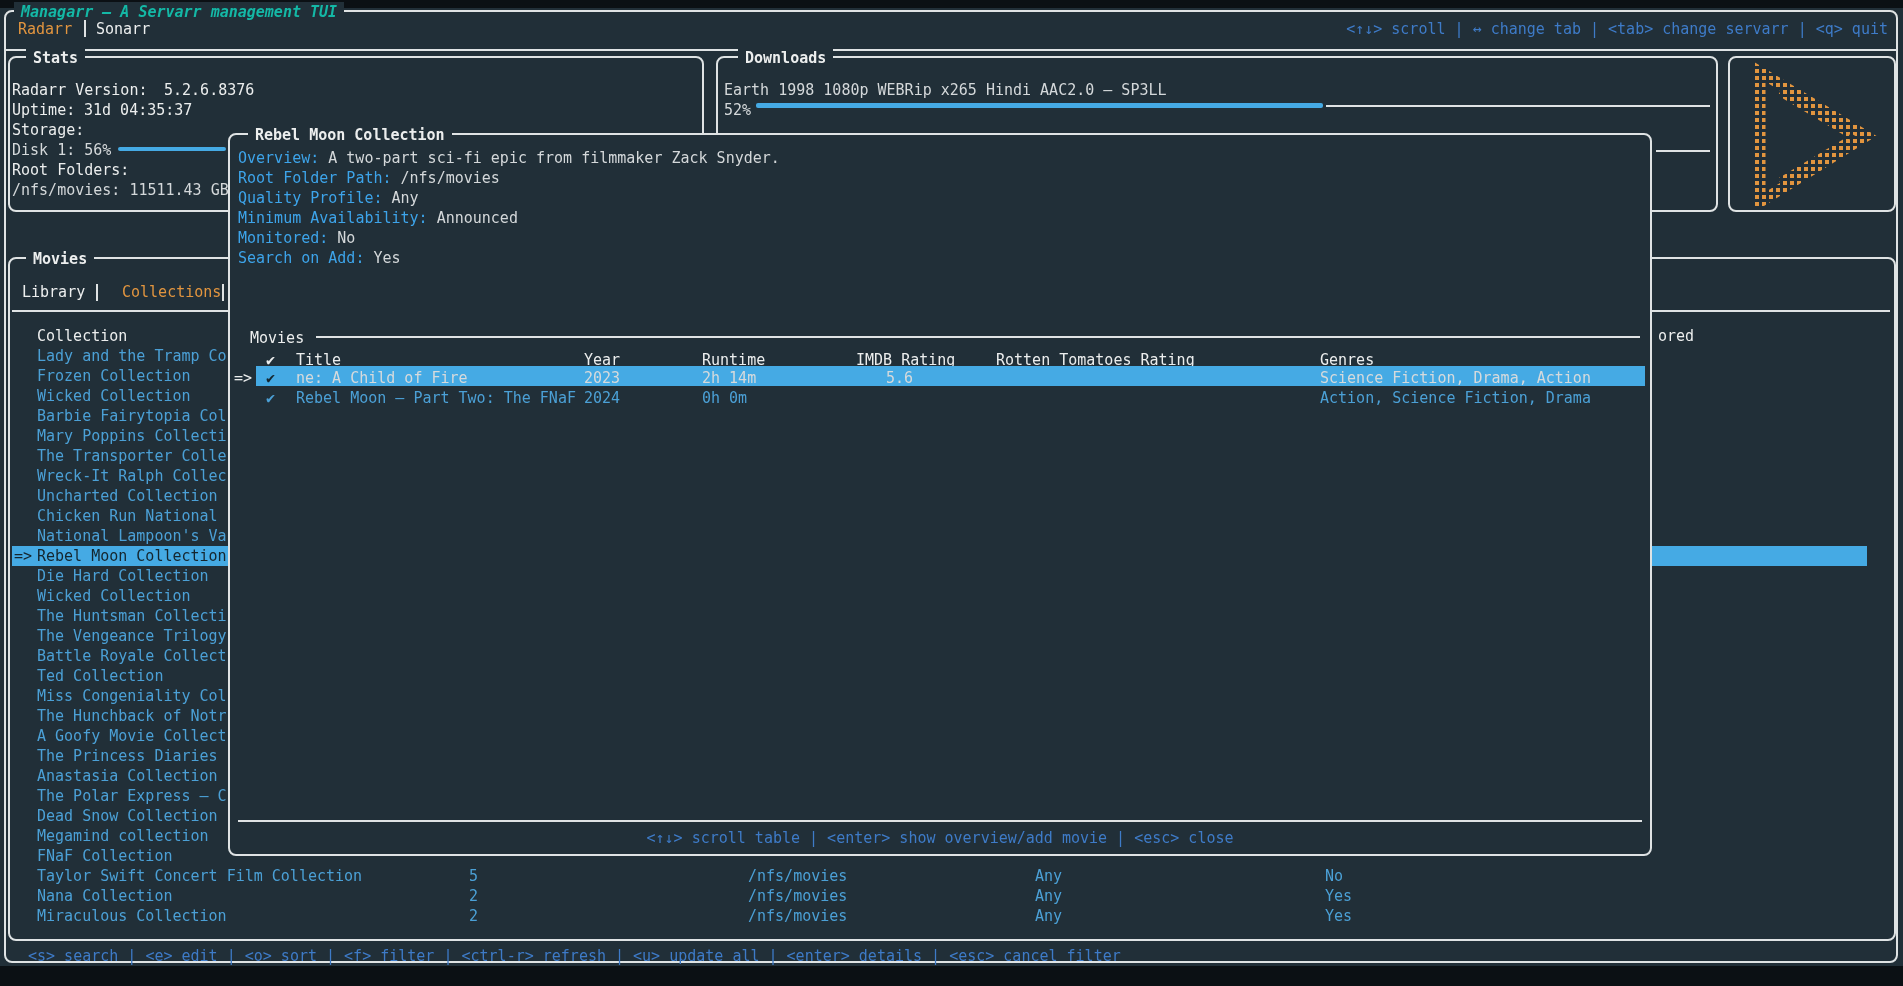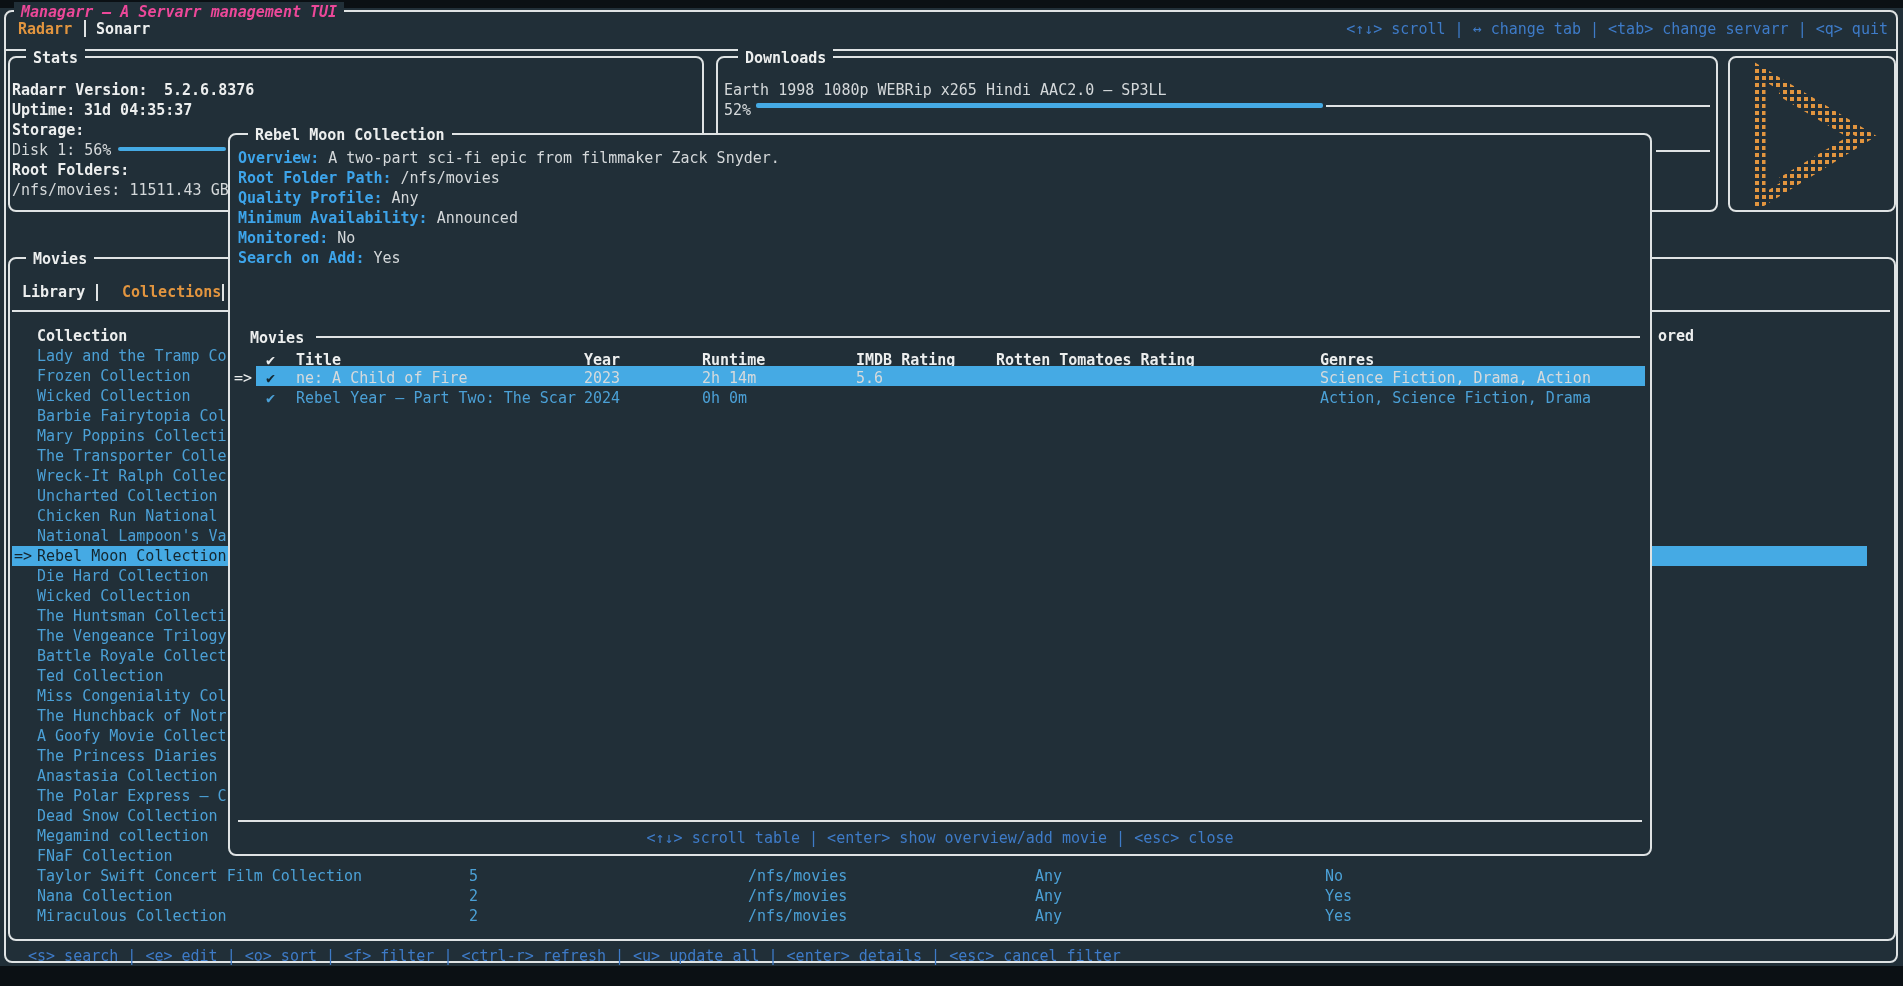--- a/index.html
+++ b/index.html
@@ -6,28 +6,28 @@
   body{
     width:1903px;height:986px;position:relative;overflow:hidden;
     background:#0b1014;
     font-family:"DejaVu Sans Mono", "Liberation Mono", monospace;
     font-size:15px;line-height:20px;color:#d4d8da;
   }
   .abs{position:absolute;white-space:nowrap}
   .panel{position:absolute;border:2px solid #dfe3e4;border-radius:8px;box-sizing:border-box}
   .solid{background:#212f38}
   .ptitle{position:absolute;background:#212f38;padding:0 7px;font-weight:bold;color:#eceeee;white-space:nowrap}
-  .b{font-weight:bold}
+  .b{font-weight:normal}
   .white{color:#eceeee}
   .gray{color:#d4d8da}
   .blue{color:#4ba0d6}
   .kblue{color:#3e7bc8}
   .lblue{color:#3da4ea}
   .orange{color:#e2953f}
-  .purple{color:#ec4899}
+  .purple{color:#14b8a6}
   .dark{color:#15262e}
   .ltgray{color:#d6dadc}
   .hline{position:absolute;height:2px;background:#dfe3e4}
   .vline{position:absolute;width:2px;background:#dfe3e4}
   .gauge{position:absolute;height:5px;background:#45aae4;border-radius:2px}
   .gaugerem{position:absolute;height:2px;background:#dfe3e4}
   .strip{background:#0b1014}
   .list-row{position:absolute;left:12px;width:1855px;height:20px;color:#4ba0d6;cursor:default}
   .list-row .marker{position:absolute;left:2px}
   .list-row .iname{position:absolute;left:25px;white-space:nowrap}
@@ -232,23 +232,23 @@
 <div class="abs b white" style="left:856px;top:350px">IMDB Rating</div>
 <div class="abs b white" style="left:996px;top:350px">Rotten Tomatoes Rating</div>
 <div class="abs b white" style="left:1320px;top:350px">Genres</div>
 
 <div class="selbar" style="left:256px;top:366px;width:1389px"></div>
 <div class="abs white" style="left:234px;top:368px">=&gt;</div>
 <div class="abs dark" style="left:266px;top:368px">✔</div>
 <div class="abs ltgray" style="left:296px;top:368px">ne: A Child of Fire</div>
 <div class="abs ltgray" style="left:584px;top:368px">2023</div>
 <div class="abs ltgray" style="left:702px;top:368px">2h 14m</div>
-<div class="abs ltgray" style="left:856px;top:368px">5.6</div>
+<div class="abs ltgray" style="left:886px;top:368px">5.6</div>
 <div class="abs ltgray" style="left:1320px;top:368px">Science Fiction, Drama, Action</div>
 
 <div class="abs blue" style="left:266px;top:388px">✔</div>
-<div class="abs blue" style="left:296px;top:388px">Rebel Year – Part Two: The Scar</div>
+<div class="abs blue" style="left:296px;top:388px">Rebel Moon – Part Two: The FNaF</div>
 <div class="abs blue" style="left:584px;top:388px">2024</div>
 <div class="abs blue" style="left:702px;top:388px">0h 0m</div>
 <div class="abs blue" style="left:1320px;top:388px">Action, Science Fiction, Drama</div>
 
 <div class="hline" style="left:238px;top:820px;width:1404px"></div>
 <div class="abs kblue center" style="left:238px;top:828px;width:1404px">&lt;↑↓&gt; scroll table | &lt;enter&gt; show overview/add movie | &lt;esc&gt; close</div>
 
 </body></html>

